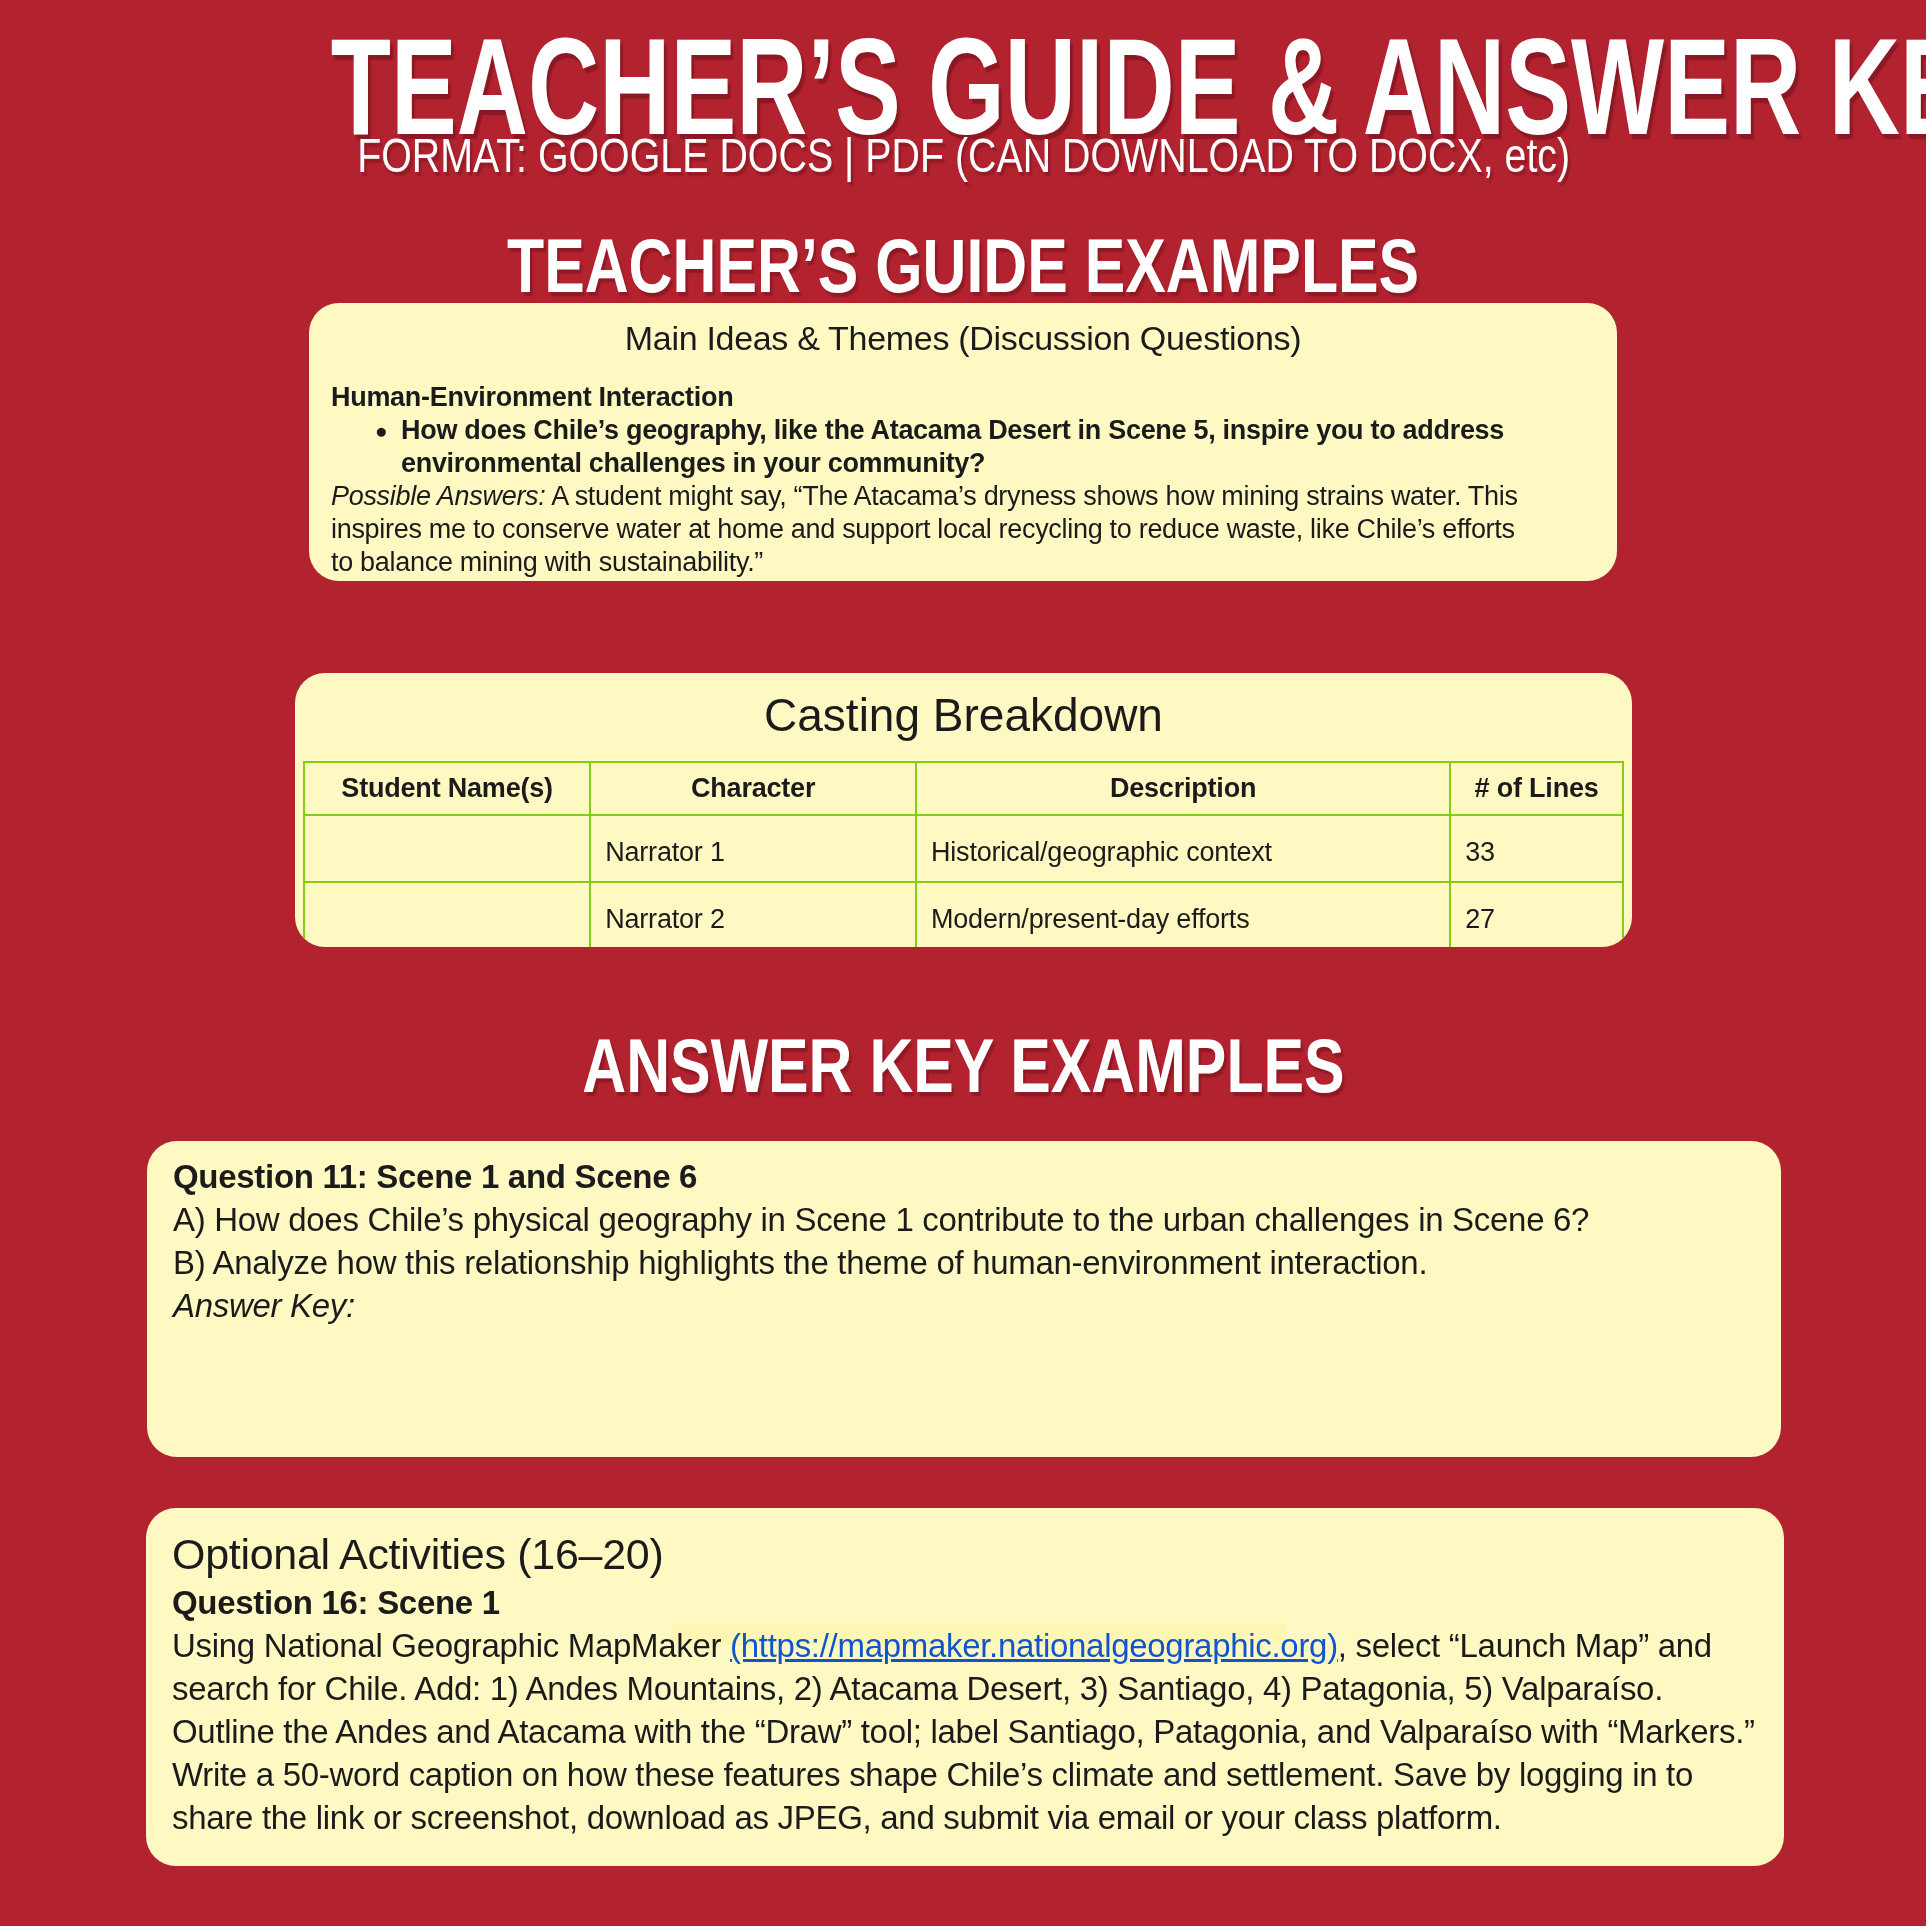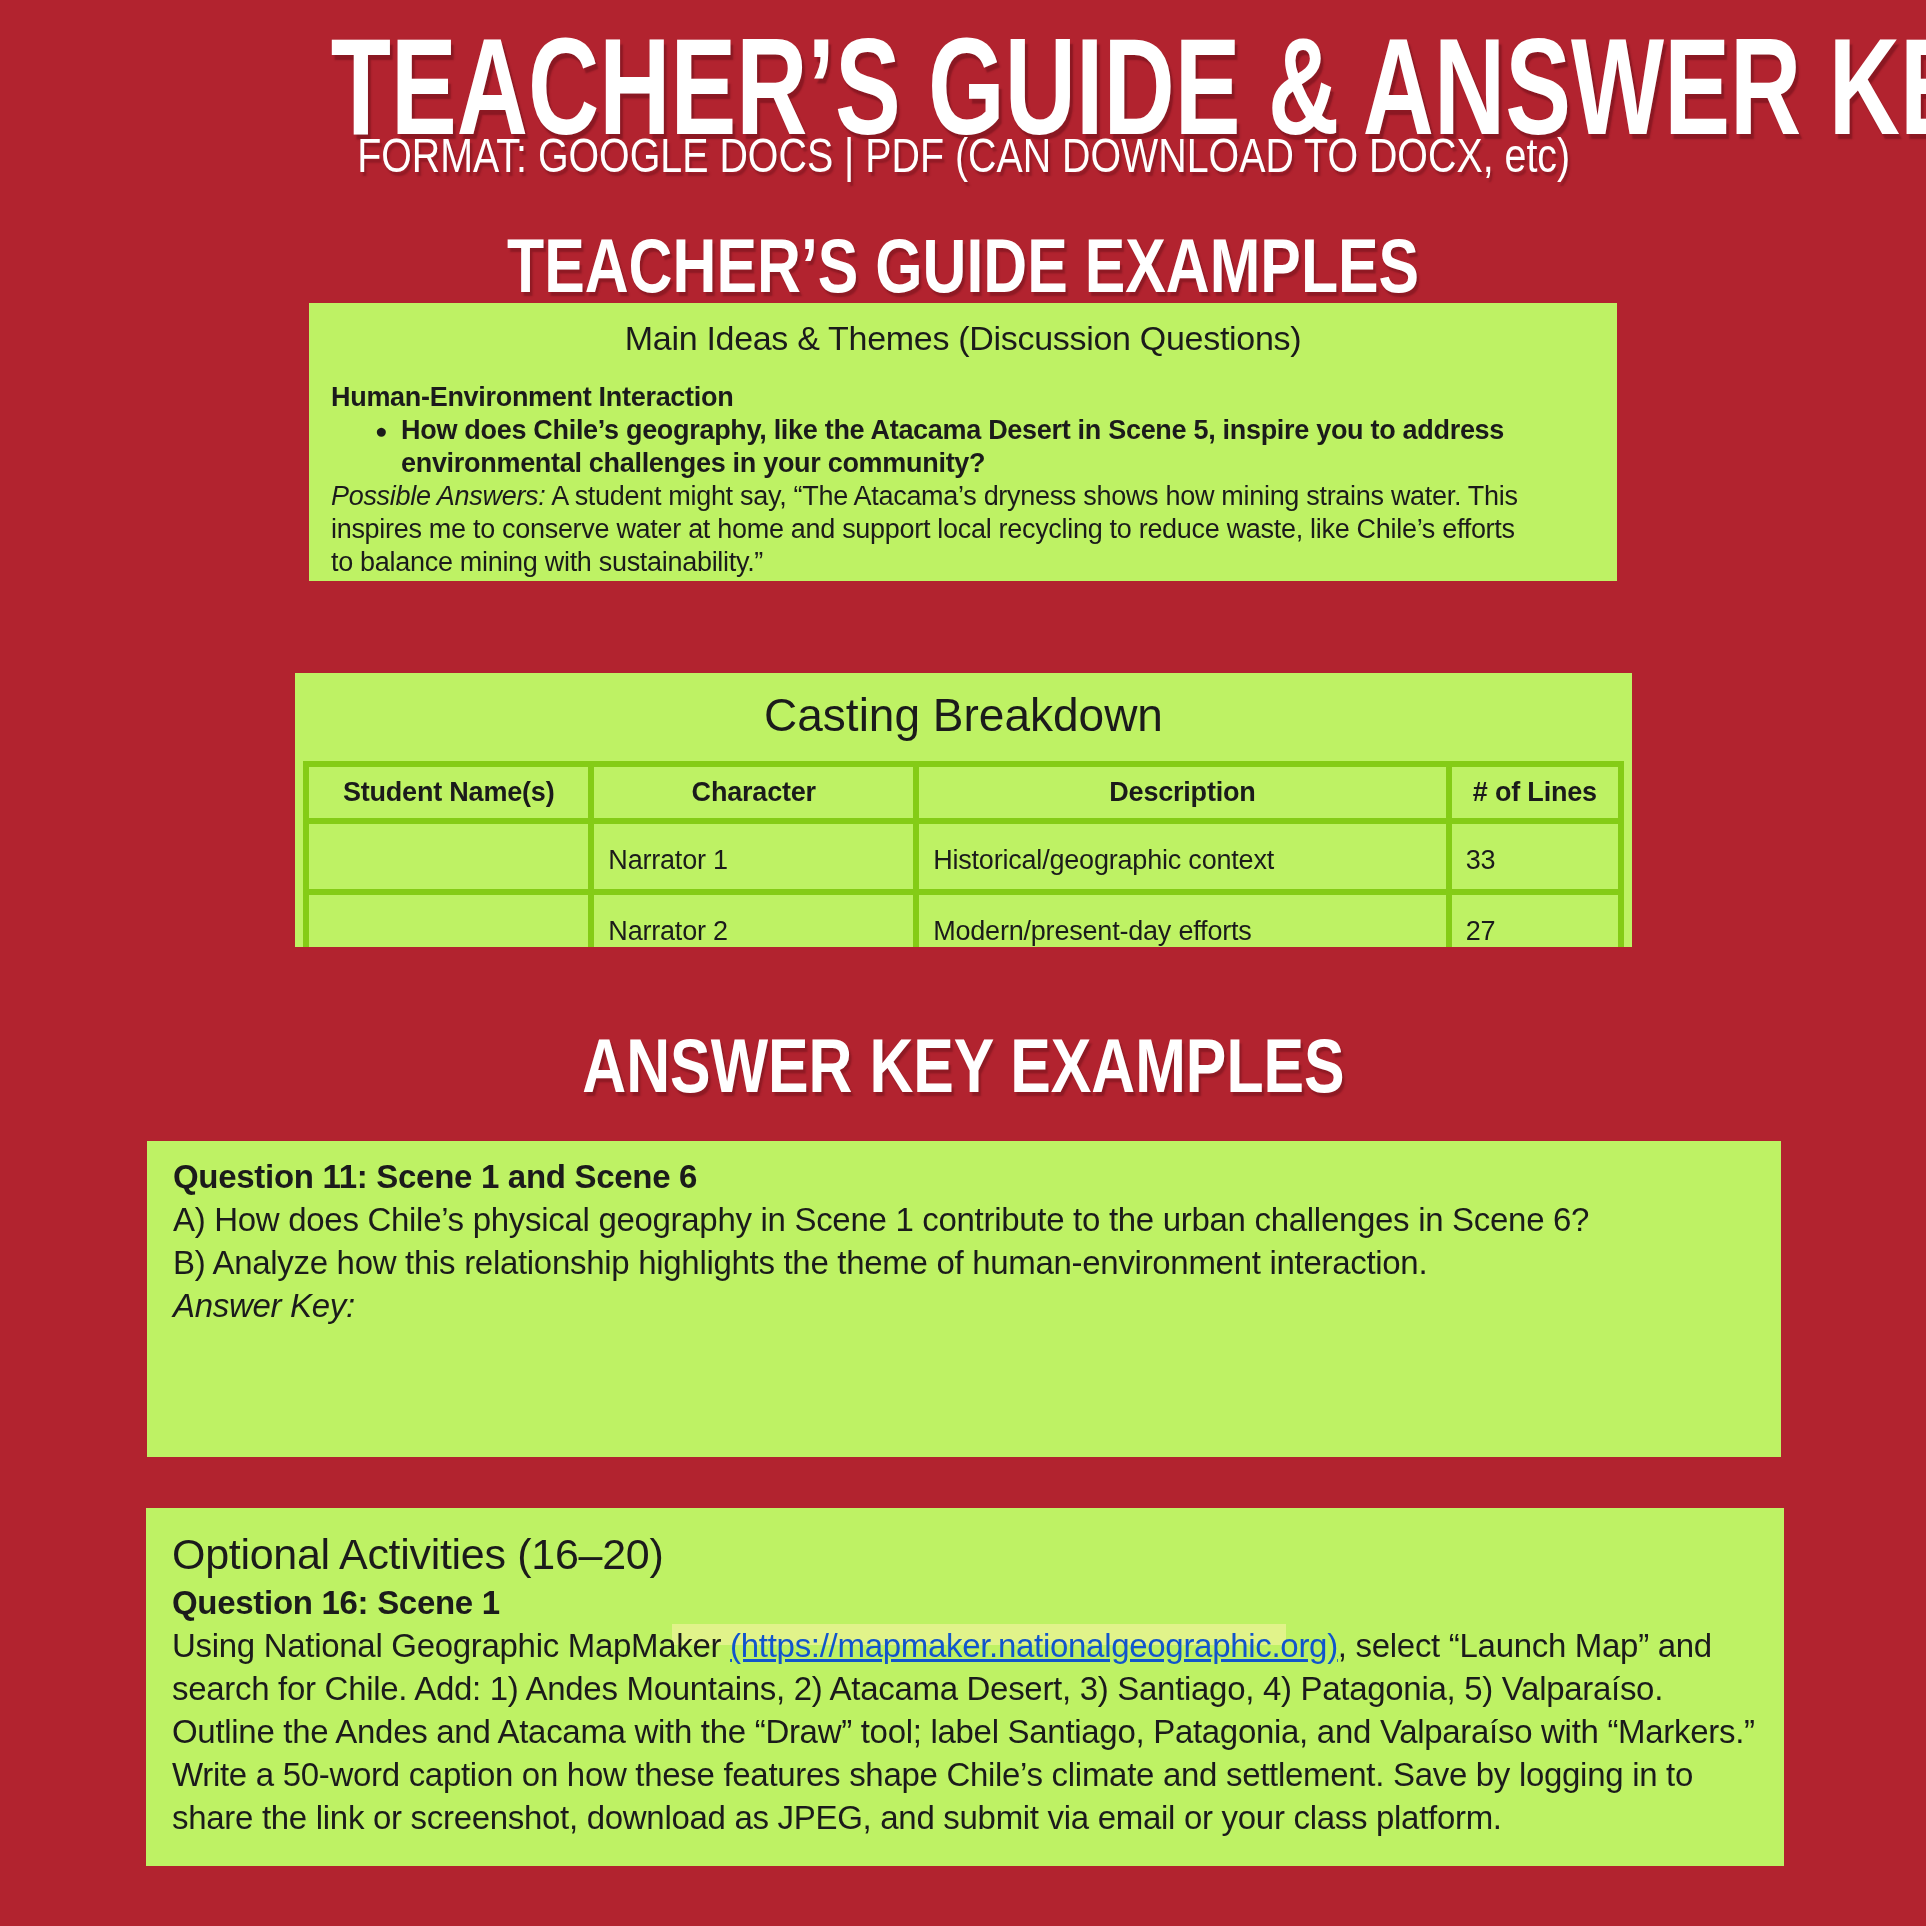--- a/index.html
+++ b/index.html
@@ -31,22 +31,23 @@
   }
   .sec-heading .cond{
     display:inline-block;transform:scaleX(0.80);transform-origin:50% 50%;
     white-space:nowrap;text-shadow:3px 4px 2px rgba(90,12,20,0.4);
   }
   #heading-guide{top:228px;}
   #heading-answerkey{top:1028px;}
 
   
   .doc-card{
-    position:absolute;background:#bef264;color:#1b1b1b;overflow:hidden;
+    position:absolute;background:#fef9c3;color:#1b1b1b;overflow:hidden;
     box-sizing:border-box;
+    border-radius:30px;
   }
   .doc-card p{margin:0;}
 
   
   #card-discussion{
     left:309px;top:303px;width:1308px;height:278px;
     padding:12px 22px;font-size:27px;line-height:33px;letter-spacing:-0.3px;
   }
   #card-discussion .doc-title{
     font-size:34px;line-height:46px;text-align:center;font-weight:400;margin:0 0 20px;
@@ -61,21 +62,21 @@
   
   #card-casting{
     left:295px;top:673px;width:1337px;height:274px;
     padding:14px 8px 0;font-size:27px;
   }
   #card-casting .doc-title{
     font-size:46px;line-height:44px;text-align:center;font-weight:400;margin:6px 0 24px;
   }
   .casting-table{width:100%;border-collapse:collapse;table-layout:fixed;}
   .casting-table th,.casting-table td{
-    border:6px solid #84cc16;font-size:27px;letter-spacing:-0.2px;
+    border:2px solid #84cc16;font-size:27px;letter-spacing:-0.2px;
   }
   .casting-table th{font-weight:700;text-align:center;height:51px;padding:0 4px;}
   .casting-table td{height:57px;text-align:left;padding:8px 6px 0 14px;vertical-align:middle;}
 
   
   #card-challenge{
     left:147px;top:1141px;width:1634px;height:316px;
     padding:14px 26px;font-size:33px;line-height:43px;letter-spacing:-0.3px;
   }
   #card-activities{

